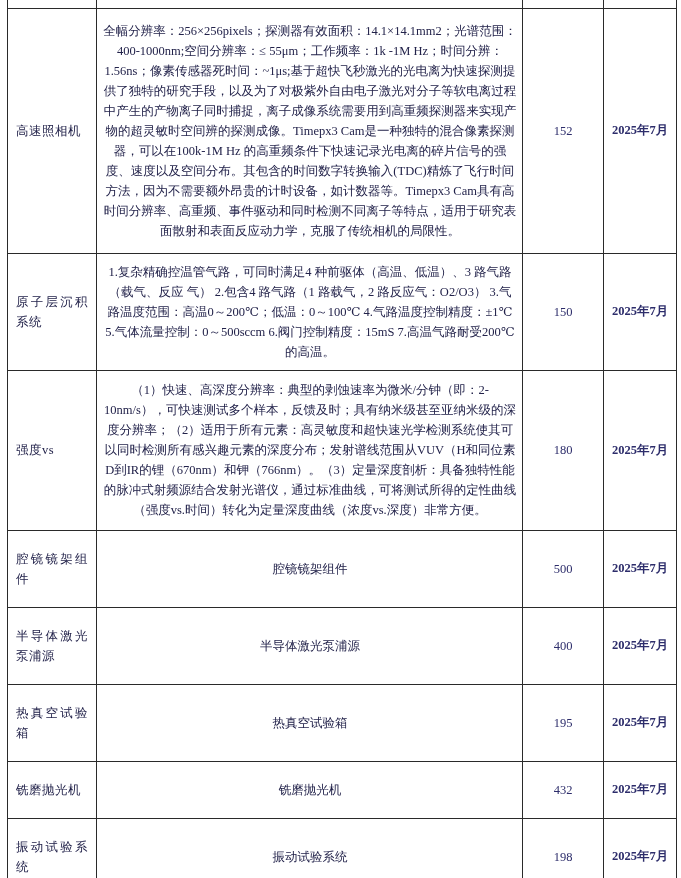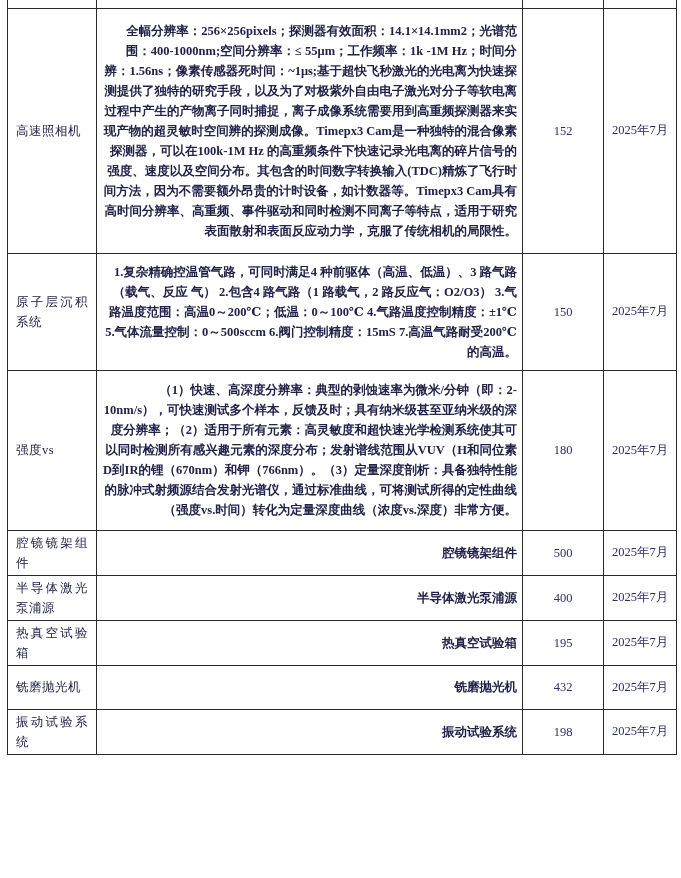--- a/index.html
+++ b/index.html
@@ -35,45 +35,45 @@
   }
   td {
     border: 1px solid var(--border);
     font-size: 12.5px;
     line-height: 20px;
     vertical-align: middle;
     overflow: hidden;
   }
   tr.partial-top td { border-top: none; height: 8px; }
   td.c-name {
-    padding: 2px 8px;
+    padding: 18px 8px;
     text-align: justify;
     text-justify: inter-character;
     letter-spacing: 0.5px;
   }
   td.c-desc {
     padding: 2px 5px 2px 6px;
-    text-align: right;
-    font-weight: bold;
+    text-align: center;
   }
   td.c-val {
     padding: 0 20px;
     text-align: center;
     color: var(--num);
   }
   td.c-date {
     padding: 0;
     text-align: center;
     color: var(--num);
   }
   td.c-date .date-inner {
     width: 58px;
     margin: 0 auto;
     text-align: center;
     line-height: 21px;
+    font-weight: bold;
   }
 </style>
 </head>
 <body>
 
 <div class="page">
   <table class="equip">
     <colgroup>
       <col style="width:89px">
       <col style="width:426px">

